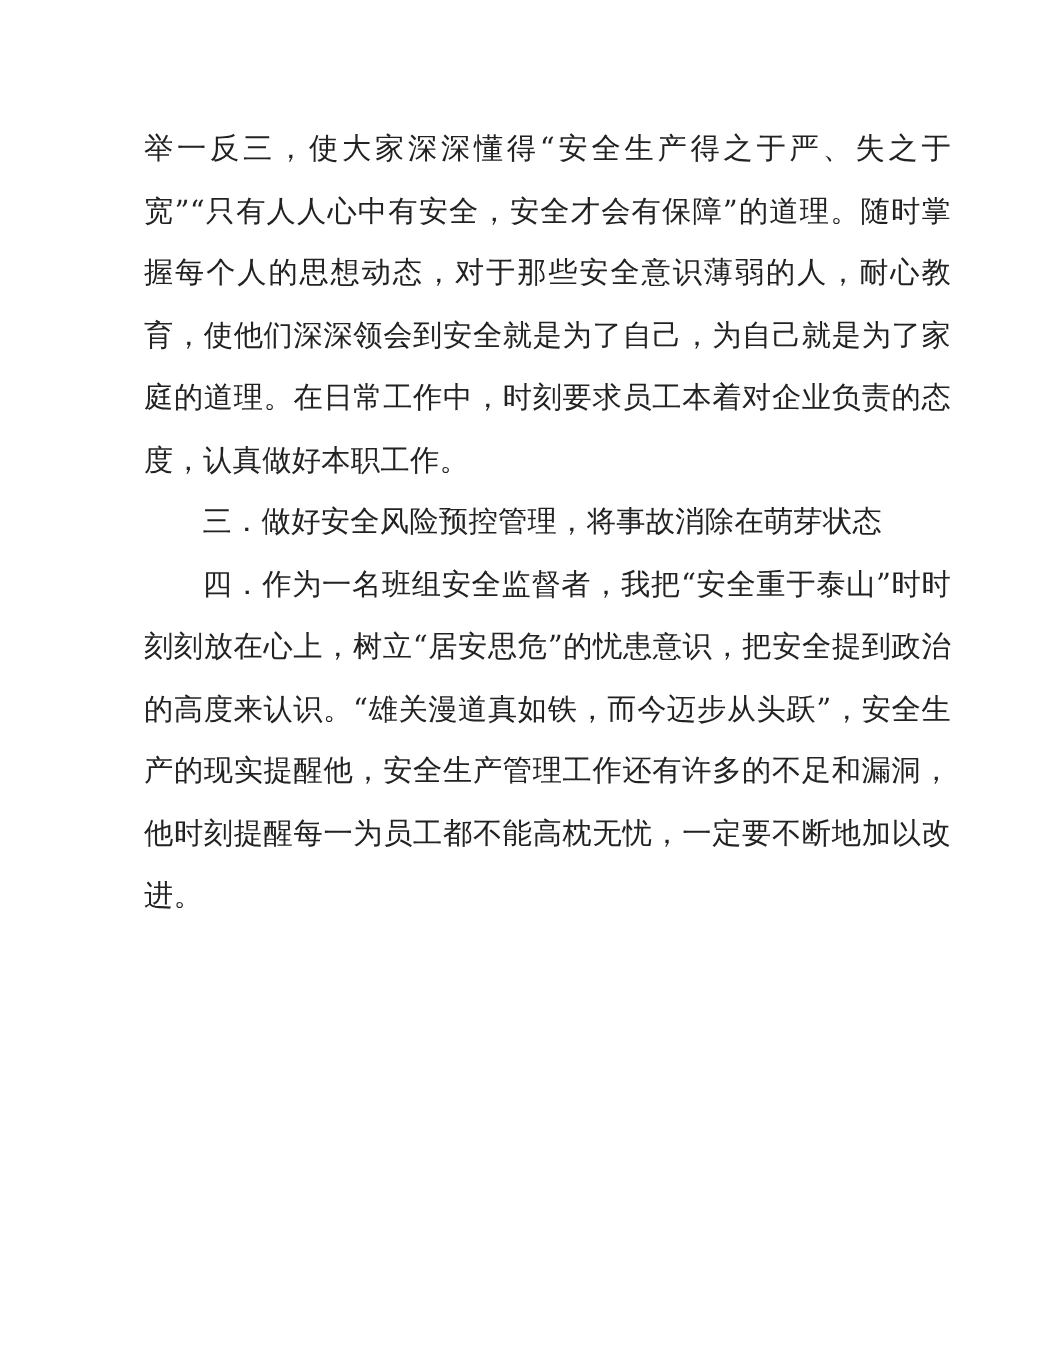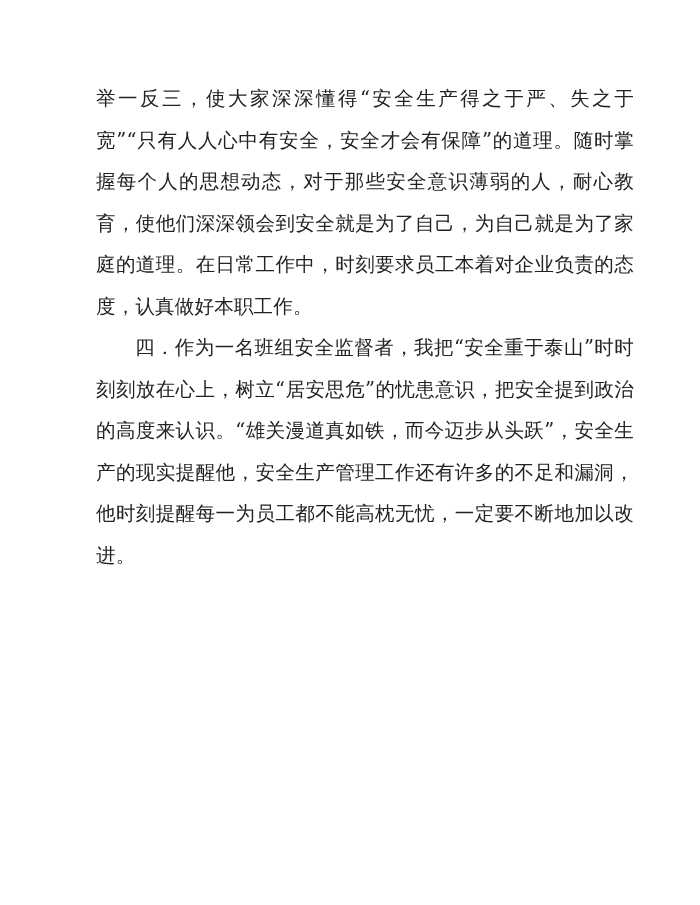--- a/index.html
+++ b/index.html
@@ -40,15 +40,16 @@
   .para + .para {
     margin-top: 0;
   }
 </style>
 </head>
 <body>
 
 <div class="page">
   <div class="doc-body">
     <p class="para no-indent">举一反三，使大家深深懂得“安全生产得之于严、失之于宽”“只有人人心中有安全，安全才会有保障”的道理。随时掌握每个人的思想动态，对于那些安全意识薄弱的人，耐心教育，使他们深深领会到安全就是为了自己，为自己就是为了家庭的道理。在日常工作中，时刻要求员工本着对企业负责的态度，认真做好本职工作。</p>
+    <p class="para">三．做好安全风险预控管理，将事故消除在萌芽状态</p>
     <p class="para">四．作为一名班组安全监督者，我把“安全重于泰山”时时刻刻放在心上，树立“居安思危”的忧患意识，把安全提到政治的高度来认识。“雄关漫道真如铁，而今迈步从头跃”，安全生产的现实提醒他，安全生产管理工作还有许多的不足和漏洞，他时刻提醒每一为员工都不能高枕无忧，一定要不断地加以改进。</p>
   </div>
 </div>
 
 </body></html>

